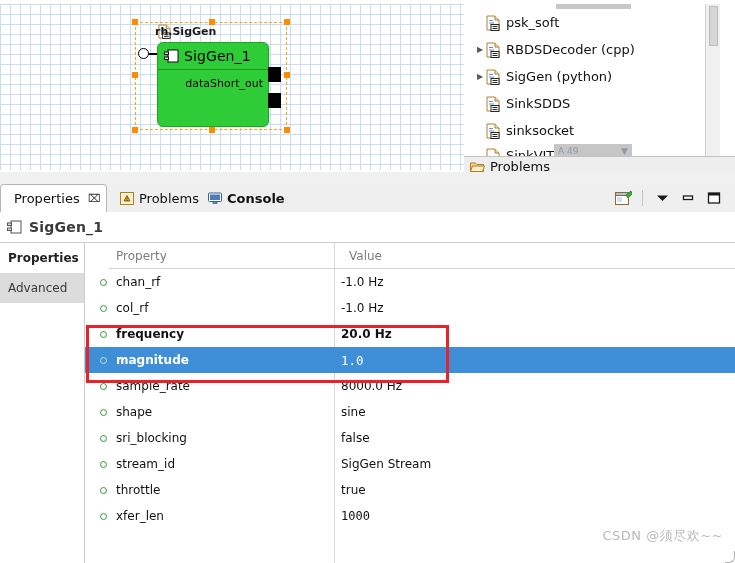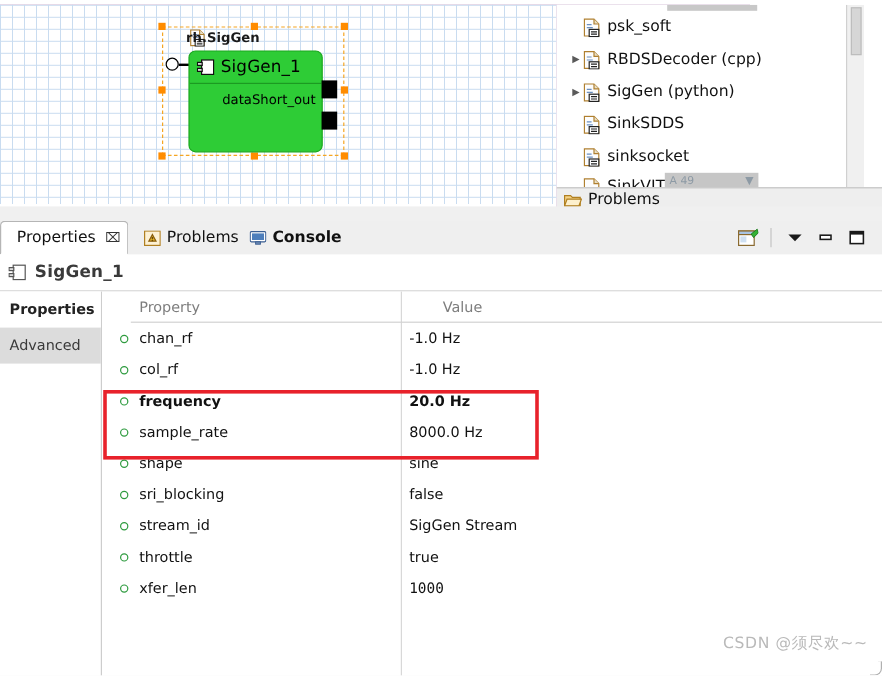--- a/index.html
+++ b/index.html
@@ -208,21 +208,21 @@
   #thead {
     height:26px; position:relative;
     border-bottom:1px solid #d2d2d2;
     margin-left:24px;
   }
   .th {
     position:absolute; top:0; height:26px; display:flex; align-items:center;
     font-size:12px; color:#7d7d7d;
   }
   #th-prop { left:7px; }
-  #th-val { left:260px; }
+  #th-val { left:240px; }
   #col-divider {
     position:absolute; left:249px; top:0; width:1px; height:320px; background:#d8d8d8;
   }
 
   .trow {
     position:relative; height:26px;
     display:flex; align-items:center;
     font-size:12px; color:#111;
   }
   .trow .bullet {
@@ -517,20 +517,25 @@
         <span class="pname">col_rf</span>
         <span class="pval">-1.0 Hz</span>
       </div>
 
       <div class="trow bold">
         <span class="bullet"></span>
         <span class="pname">frequency</span>
         <span class="pval">20.0 Hz</span>
       </div>
 
+      <div class="trow bold selected">
+        <span class="bullet"></span>
+        <span class="pname">magnitude</span>
+        <span class="pval">1.0</span>
+      </div>
 
       <div class="trow">
         <span class="bullet"></span>
         <span class="pname">sample_rate</span>
         <span class="pval">8000.0 Hz</span>
       </div>
 
       <div class="trow">
         <span class="bullet"></span>
         <span class="pname">shape</span>

